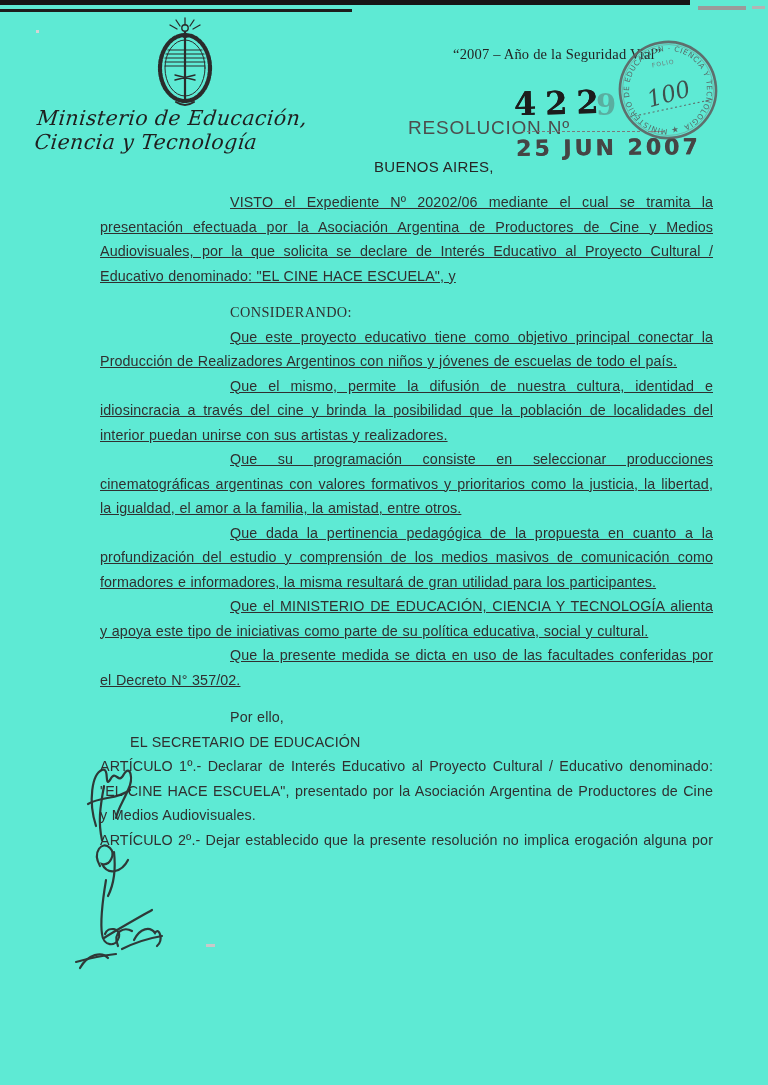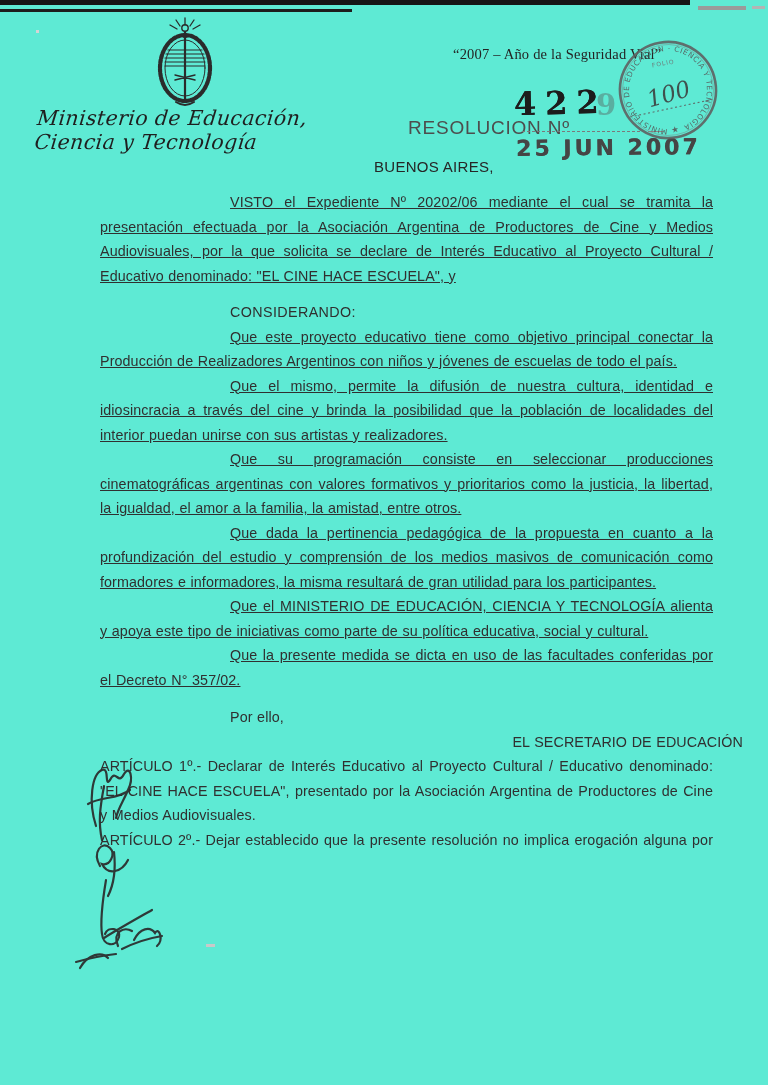--- a/index.html
+++ b/index.html
@@ -58,23 +58,23 @@
   .stamp { position:absolute; left:610px; top:34px; width:116px; height:114px; opacity:.88; }
 
   
   .doc {
     position:absolute; left:100px; top:190px; width:613px;
     font-size:14.3px; line-height:24.5px; text-align:justify; color:#303030;
     letter-spacing:.1px; word-spacing:.5px;
   }
   .doc p { margin:0; }
   .indent { text-indent:130px;text-decoration:underline; }
-  .sp-top { margin-top:12px !important; }
+  .sp-top { margin-top:12px !important;font-family:Liberation Serif, serif; }
   .heading { text-indent:130px; letter-spacing:.4px; }
-  .center-auth { text-align:right; transform:translateX(30px); margin-top:1px; }
+  .center-auth { text-align:left; transform:translateX(30px); margin-top:1px; }
   .center-res  { text-align:center; transform:translateX(10px); }
   .porello { text-indent:130px; margin-top:13px !important; }
   .article { text-indent:0; }
   .fill-last { text-align-last:justify; }
 
   .signature { position:absolute; left:58px; top:756px; width:130px; height:225px; }
 
   .speck1 { position:absolute; left:206px; top:944px; width:9px; height:3px; background:#c9c9c9; }
   .speck2 { position:absolute; left:36px; top:30px; width:3px; height:3px; background:#d5d5d5; }
 </style>

